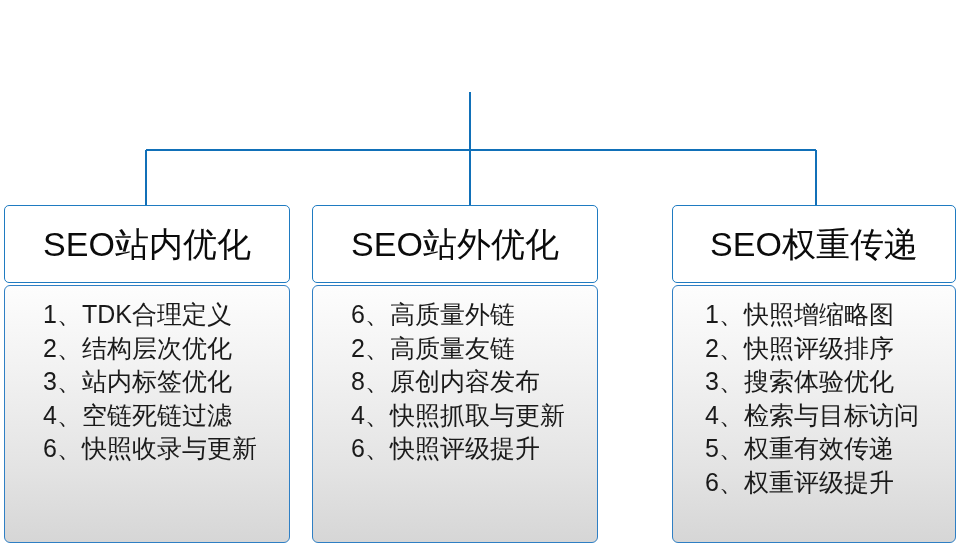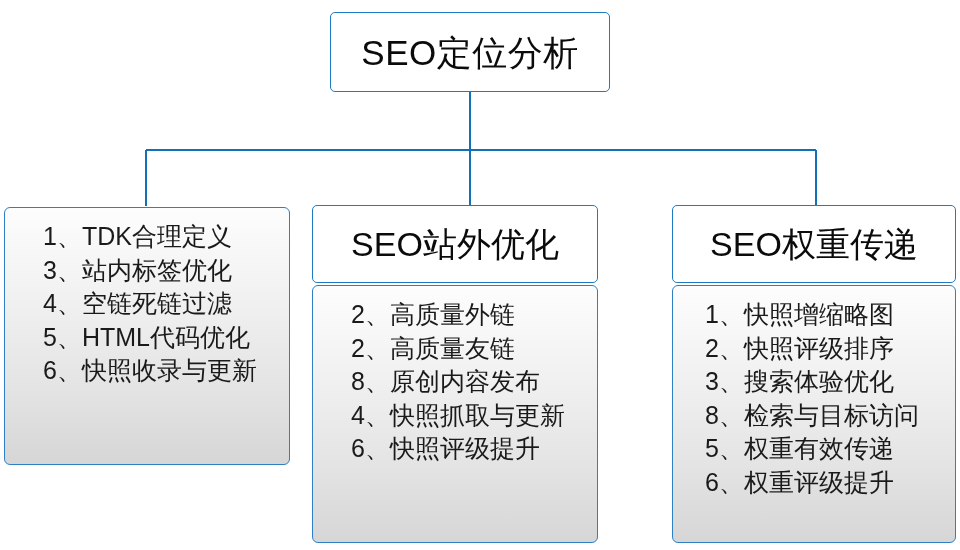--- a/index.html
+++ b/index.html
@@ -117,60 +117,60 @@
   <svg id="connectors" viewBox="0 0 960 550" xmlns="http://www.w3.org/2000/svg">
     <g stroke="#1170b8" stroke-width="1.8" fill="none" shape-rendering="crispEdges">
       <line x1="470" y1="92" x2="470" y2="150"></line>
       <line x1="146" y1="150" x2="816" y2="150"></line>
       <line x1="146" y1="150" x2="146" y2="206"></line>
       <line x1="470" y1="150" x2="470" y2="206"></line>
       <line x1="816" y1="150" x2="816" y2="206"></line>
     </g>
   </svg>
 
-  <div class="root-box">
-    <span class="root-title">SEO定位分析</span>
-  </div>
 
   <div class="column col-1">
+    <div class="col-header">
+      <span class="col-header-title">SEO站内优化</span>
+    </div>
     <div class="col-body">
       <ul>
         <li>1、TDK合理定义</li>
+        <li>2、结构层次优化</li>
         <li>3、站内标签优化</li>
         <li>4、空链死链过滤</li>
-        <li>5、HTML代码优化</li>
         <li>6、快照收录与更新</li>
       </ul>
     </div>
   </div>
 
   <div class="column col-2">
     <div class="col-header">
       <span class="col-header-title">SEO站外优化</span>
     </div>
     <div class="col-body">
       <ul>
-        <li>2、高质量外链</li>
+        <li>6、高质量外链</li>
         <li>2、高质量友链</li>
         <li>8、原创内容发布</li>
         <li>4、快照抓取与更新</li>
         <li>6、快照评级提升</li>
       </ul>
     </div>
   </div>
 
   <div class="column col-3">
     <div class="col-header">
       <span class="col-header-title">SEO权重传递</span>
     </div>
     <div class="col-body">
       <ul>
         <li>1、快照增缩略图</li>
         <li>2、快照评级排序</li>
         <li>3、搜索体验优化</li>
-        <li>8、检索与目标访问</li>
+        <li>4、检索与目标访问</li>
         <li>5、权重有效传递</li>
         <li>6、权重评级提升</li>
       </ul>
     </div>
   </div>
 
 </div>
 
 </body></html>

